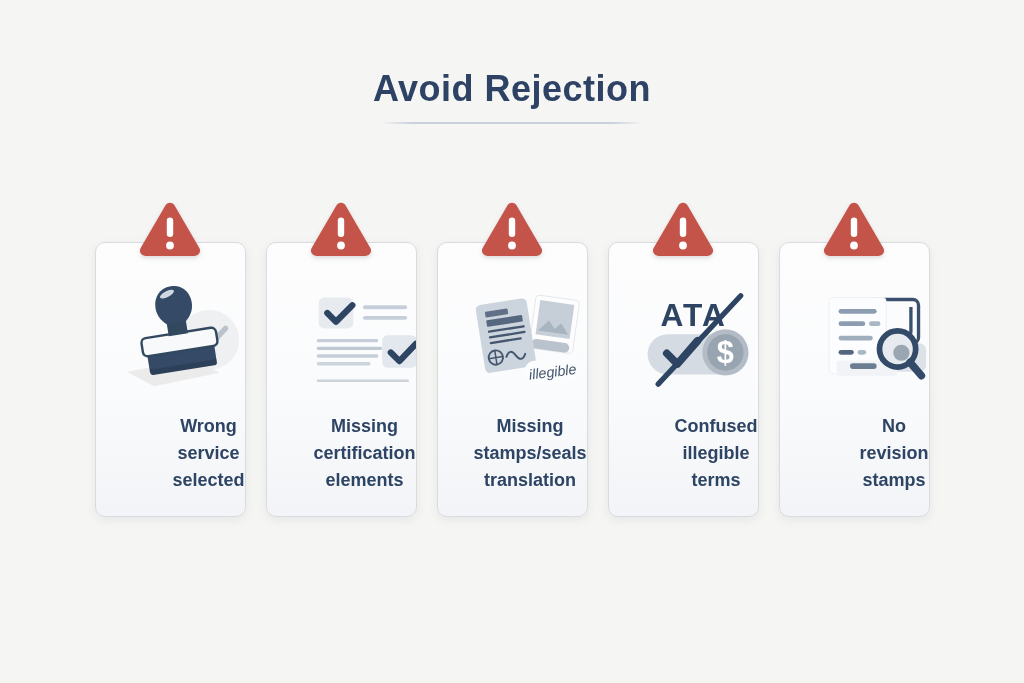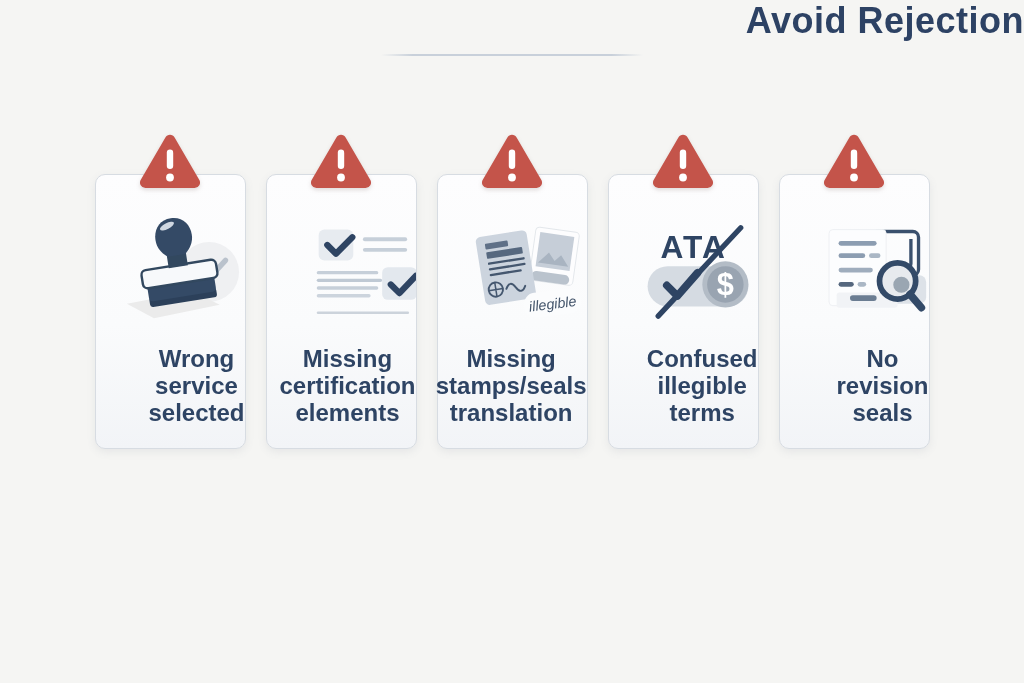--- a/index.html
+++ b/index.html
@@ -4,21 +4,21 @@
 <style>
   * { margin: 0; padding: 0; box-sizing: border-box; }
   html, body { width: 1024px; height: 683px; }
   body {
     background: #f5f5f3;
     font-family: "Liberation Sans", sans-serif;
     overflow: hidden;
   }
   .stage { width: 1024px; height: 683px; position: relative; }
 
-  header { text-align: right; }
+  header { padding-top: 68px; text-align: center; }
   .page-title {
     font-size: 36px;
     font-weight: 700;
     letter-spacing: 0.5px;
     color: #2d4264;
   }
   .title-underline {
     width: 262px; height: 2px;
     margin: 12px auto 0 auto;
     background: linear-gradient(90deg, rgba(200,208,218,0) 0%, #c8d0da 12%, #c8d0da 88%, rgba(200,208,218,0) 100%);
@@ -51,21 +51,21 @@
   .warn svg { display: block; width: 66px; height: 58px; }
 
   .icon-wrap {
     height: 150px;
     margin-top: 20px;
     display: flex;
     align-items: center;
     justify-content: center;
   }
   .card-label {
-    font-size: 24px;
+    font-size: 18px;
     font-weight: 600;
     line-height: 27px;
     color: #2e4464;
     text-align: center;
     white-space: pre-line;
   }
   svg text { font-family: "Liberation Sans", sans-serif; }
   .illegible-text { font-style: italic; }
 </style>
 </head>
@@ -220,17 +220,17 @@
           <rect x="50" y="67" width="9" height="5" rx="2.5" fill="#aab7c5"></rect>
           <rect x="28" y="78" width="64" height="16" rx="3" fill="#f1f3f6"></rect>
           <rect x="42" y="81" width="28" height="6" rx="3" fill="#6b7d92"></rect>
           <circle cx="92" cy="66" r="19" fill="#e7eaee" stroke="#334a68" stroke-width="6"></circle>
           <circle cx="96" cy="70" r="8.5" fill="#9aa6b2"></circle>
           <line x1="105" y1="80" x2="117" y2="94" stroke="#334a68" stroke-width="8" stroke-linecap="round"></line>
         </svg>
       </div>
       <p class="card-label">No
 revision
-seals</p>
+stamps</p>
     </section>
 
   </main>
 </div>
 
 </body></html>

